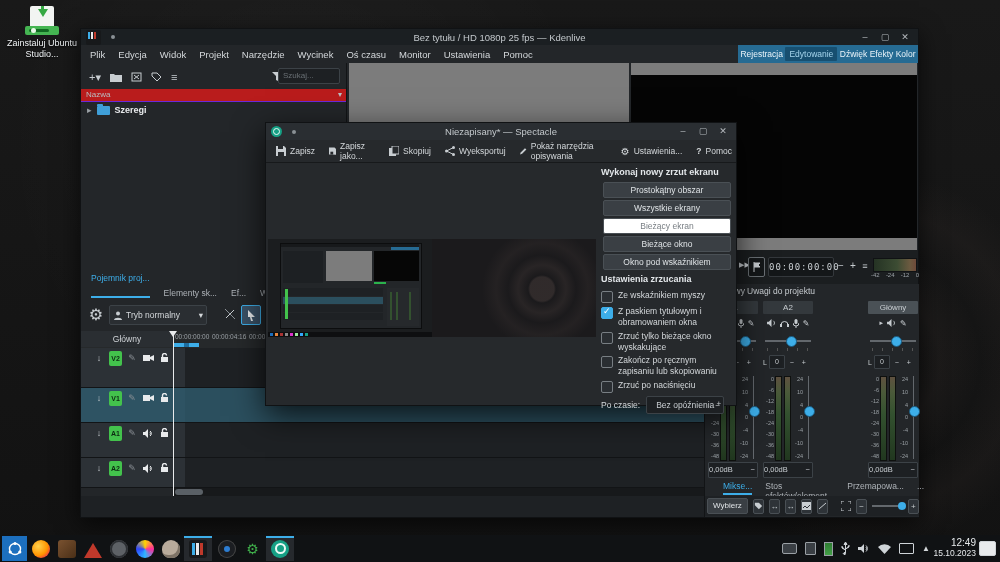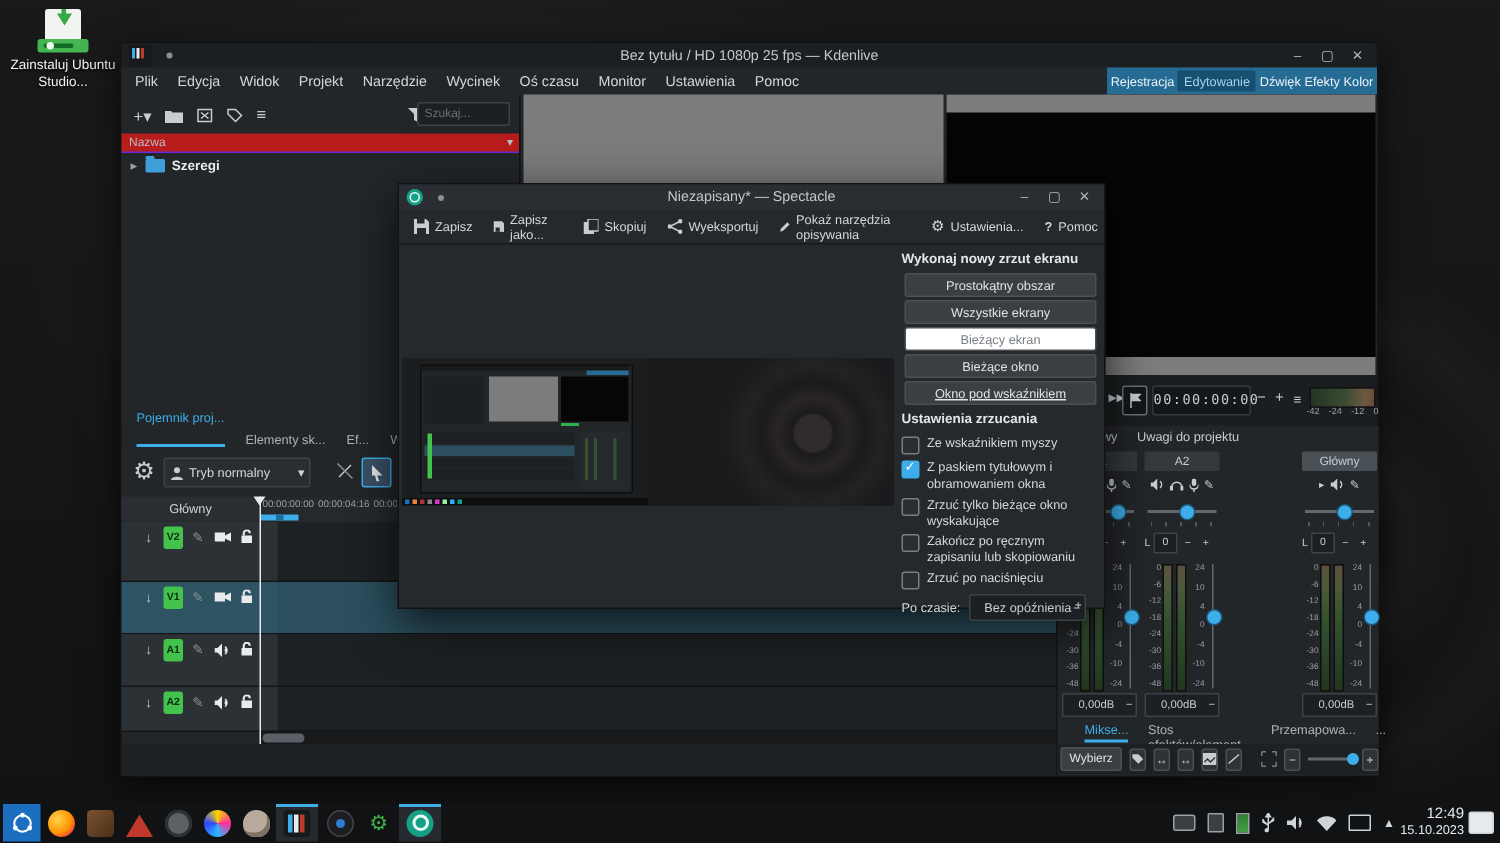--- a/index.html
+++ b/index.html
@@ -77,40 +77,40 @@
   .track.sel .tbody{background:#2b4f5e;}
   .badge{width:13px;height:15px;background:#43c24c;color:#0d2a12;font-size:7px;font-weight:bold;text-align:center;line-height:15px;border-radius:2px;}
   .ticon{width:12px;height:14px;display:flex;align-items:center;justify-content:center;font-size:9px;}
   .playhead{position:absolute;left:92px;top:302px;width:1px;height:165px;background:#e8eaec;z-index:3;}
   .ph-tri{position:absolute;left:88px;top:302px;width:0;height:0;border:4px solid transparent;border-top:6px solid #e8eaec;z-index:3;}
   #tl-scroll{left:92px;top:459px;width:531px;height:8px;background:#17191b;}
   #tl-scroll .handle{position:absolute;left:2px;top:1px;width:28px;height:6px;background:#5a6066;border-radius:3px;}
   #statusstrip{left:0;top:467px;width:623px;height:21px;background:#1e2124;}
   
   #mixer{left:623px;top:255px;width:214px;height:233px;background:#232629;border-left:1px solid #121416;}
-  .mix-tabs-top{position:absolute;left:2px;top:2px;height:13px;display:flex;gap:13px;font-size:8.5px;color:#c8cdd1;}
+  .mix-tabs-top{position:absolute;left:2px;top:2px;height:13px;display:flex;gap:2px;font-size:8.5px;color:#c8cdd1;}
   .strip{position:absolute;top:17px;width:50px;height:175px;}
   .strip .stab{position:absolute;left:0;top:0;right:0;height:13px;background:#34393d;font-size:8px;color:#c8cdd1;text-align:center;line-height:13px;border-radius:1px;}
   .strip.master .stab{background:#4a5156;}
   .strip .irow{position:absolute;left:0;top:16px;right:0;height:12px;display:flex;justify-content:center;gap:4px;align-items:center;color:#c8cdd1;}
   .hslide{position:absolute;left:2px;top:35px;right:2px;height:10px;}
   .hslide .trk{position:absolute;left:0;right:0;top:4px;height:2px;background:#63686d;}
   .hslide .knob{position:absolute;top:0;width:9px;height:9px;border-radius:50%;background:#3daee9;border:1px solid #1b5a7e;}
   .hticks{position:absolute;left:4px;right:4px;top:47px;height:3px;background:repeating-linear-gradient(90deg,#555 0 1px,transparent 1px 10px);}
   .balrow{position:absolute;left:0;top:54px;right:0;height:14px;display:flex;align-items:center;gap:2px;font-size:7px;color:#c8cdd1;}
   .balrow .val{width:14px;height:12px;background:#1d2023;border:1px solid #3c4247;text-align:center;line-height:12px;border-radius:1px;}
   .balrow .st{width:10px;text-align:center;}
   .meters{position:absolute;left:0;top:75px;right:0;height:83px;display:flex;gap:1px;}
   .scale{display:flex;flex-direction:column;justify-content:space-between;font-size:5.5px;color:#9aa0a5;text-align:right;width:11px;line-height:6px;}
   .bars{display:flex;gap:2px;}
   .bar{width:5px;height:83px;background:linear-gradient(#5f5140 0%,#4b5a3a 18%,#33512f 45%,#21371f 100%);border:1px solid #0e100e;}
   .vslide{position:relative;width:9px;}
   .vslide .trk{position:absolute;left:4px;top:0;bottom:0;width:1px;background:#63686d;}
   .vslide .knob{position:absolute;left:0;width:9px;height:9px;border-radius:50%;background:#3daee9;border:1px solid #1b5a7e;}
-  .dbbox{position:absolute;left:0;top:161px;right:0;height:14px;background:#1d2023;border:1px solid #3c4247;border-radius:1px;font-size:7.5px;color:#c8cdd1;line-height:13px;padding-left:10px;}
+  .dbbox{position:absolute;left:0;top:161px;right:0;height:14px;background:#1d2023;border:1px solid #3c4247;border-radius:1px;font-size:7.5px;color:#c8cdd1;line-height:13px;padding-left:0;}
   .dbbox .st{position:absolute;right:2px;top:0;}
   .mix-tabs-bot{position:absolute;left:18px;top:197px;height:14px;display:flex;gap:13px;font-size:8.5px;color:#aeb3b8;}
   .mix-tabs-bot .active{color:#3daee9;border-bottom:2px solid #3daee9;}
   .mix-status{position:absolute;left:0;top:212px;right:0;height:20px;background:#1e2124;display:flex;align-items:center;gap:5px;padding-left:2px;color:#c8cdd1;}
   .sbtn{height:14px;background:#3a3f44;border:1px solid #4a5055;border-radius:2px;font-size:8px;color:#dfe3e6;line-height:13px;padding:0 5px;}
   .sicon{width:13px;height:13px;background:#2e3338;border:1px solid #4a5055;border-radius:2px;display:flex;align-items:center;justify-content:center;font-size:8px;}
   .zslider{position:relative;width:44px;height:10px;}
   .zslider .trk{position:absolute;left:0;right:0;top:4px;height:2px;background:#63686d;}
   .zslider .knob{position:absolute;left:26px;top:1px;width:8px;height:8px;border-radius:50%;background:#3daee9;}
   
@@ -731,21 +731,21 @@
       <div class="pm" style="left:164px;top:0;width:164px;height:98px;background:
         radial-gradient(circle at 110px 50px, rgba(160,130,120,0.16) 0 12px, rgba(0,0,0,0) 14px, rgba(160,130,120,0.10) 24px, rgba(0,0,0,0) 34px, rgba(160,130,120,0.07) 46px, rgba(0,0,0,0) 60px),#1b1a1c;"></div>
     </div>
 
     <div class="sp-panel">
       <div class="sp-h" style="top:5px;">Wykonaj nowy zrzut ekranu</div>
       <div class="cap-btn" style="top:20px;">Prostokątny obszar</div>
       <div class="cap-btn" style="top:38px;">Wszystkie ekrany</div>
       <div class="cap-btn disabled" style="top:56px;">Bieżący ekran</div>
       <div class="cap-btn" style="top:74px;">Bieżące okno</div>
-      <div class="cap-btn" style="top:92px;text-decoration:underline;">Okno pod wskaźnikiem</div>
+      <div class="cap-btn" style="top:92px;">Okno pod wskaźnikiem</div>
 
       <div class="sp-h" style="top:112px;">Ustawienia zrzucania</div>
 
       <label class="cb" style="top:128px;">
         <span class="box"></span>
         <span class="cbl">Ze wskaźnikiem myszy</span>
         </label>
       <label class="cb" style="top:144px;">
         <span class="box checked"></span>
         <span class="cbl">Z paskiem tytułowym i obramowaniem okna</span>

